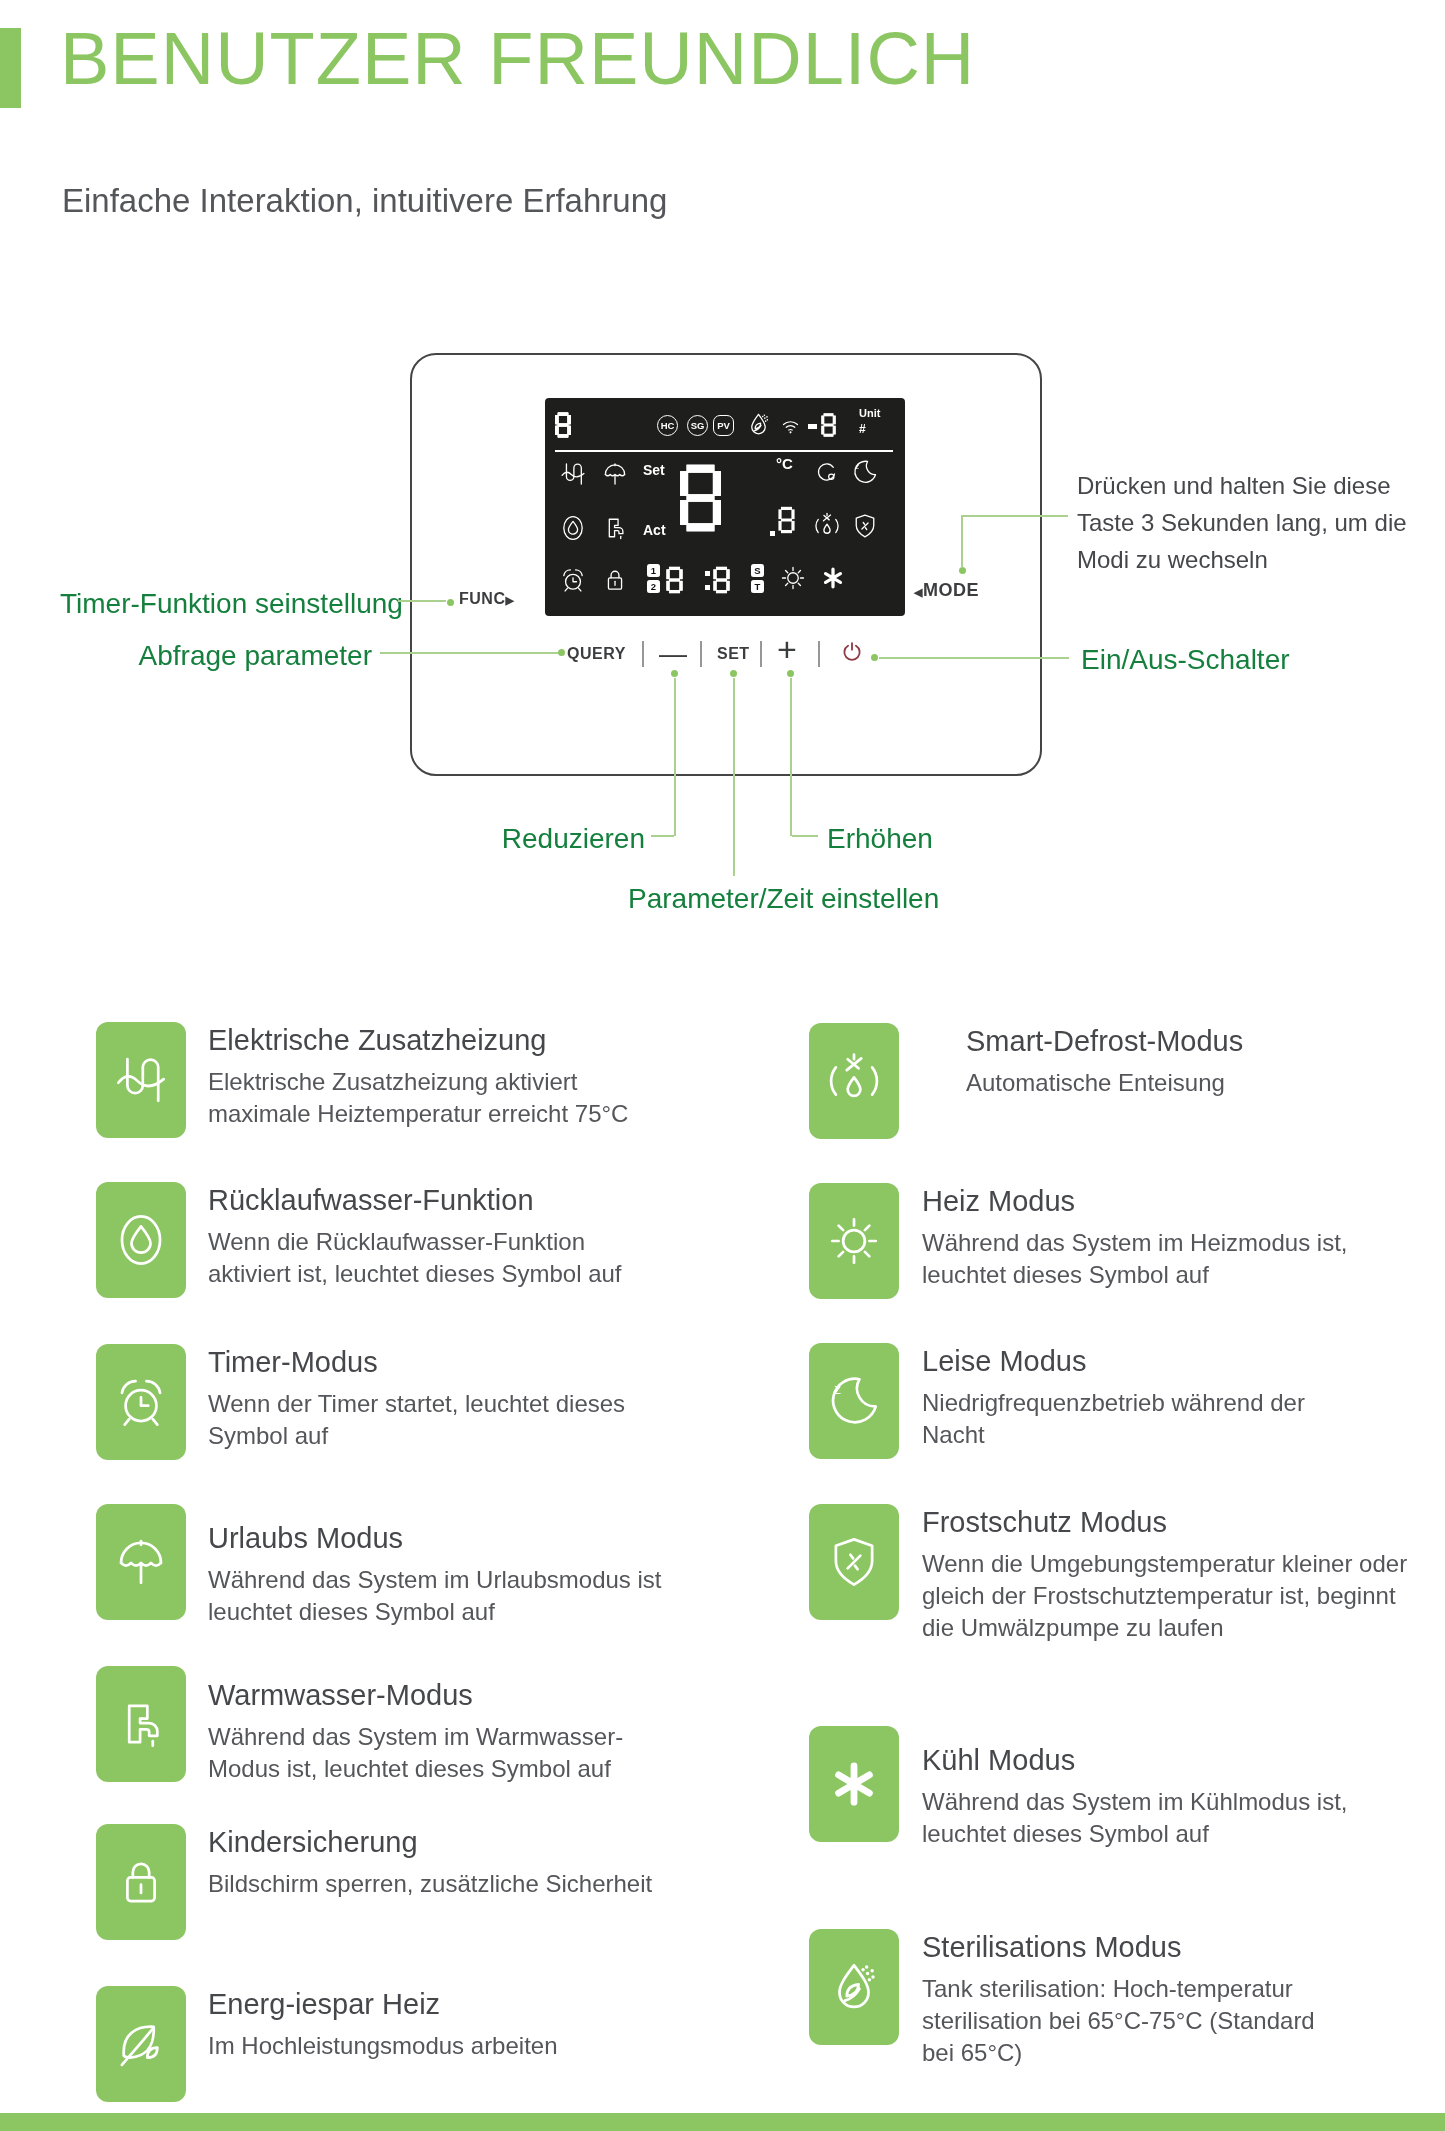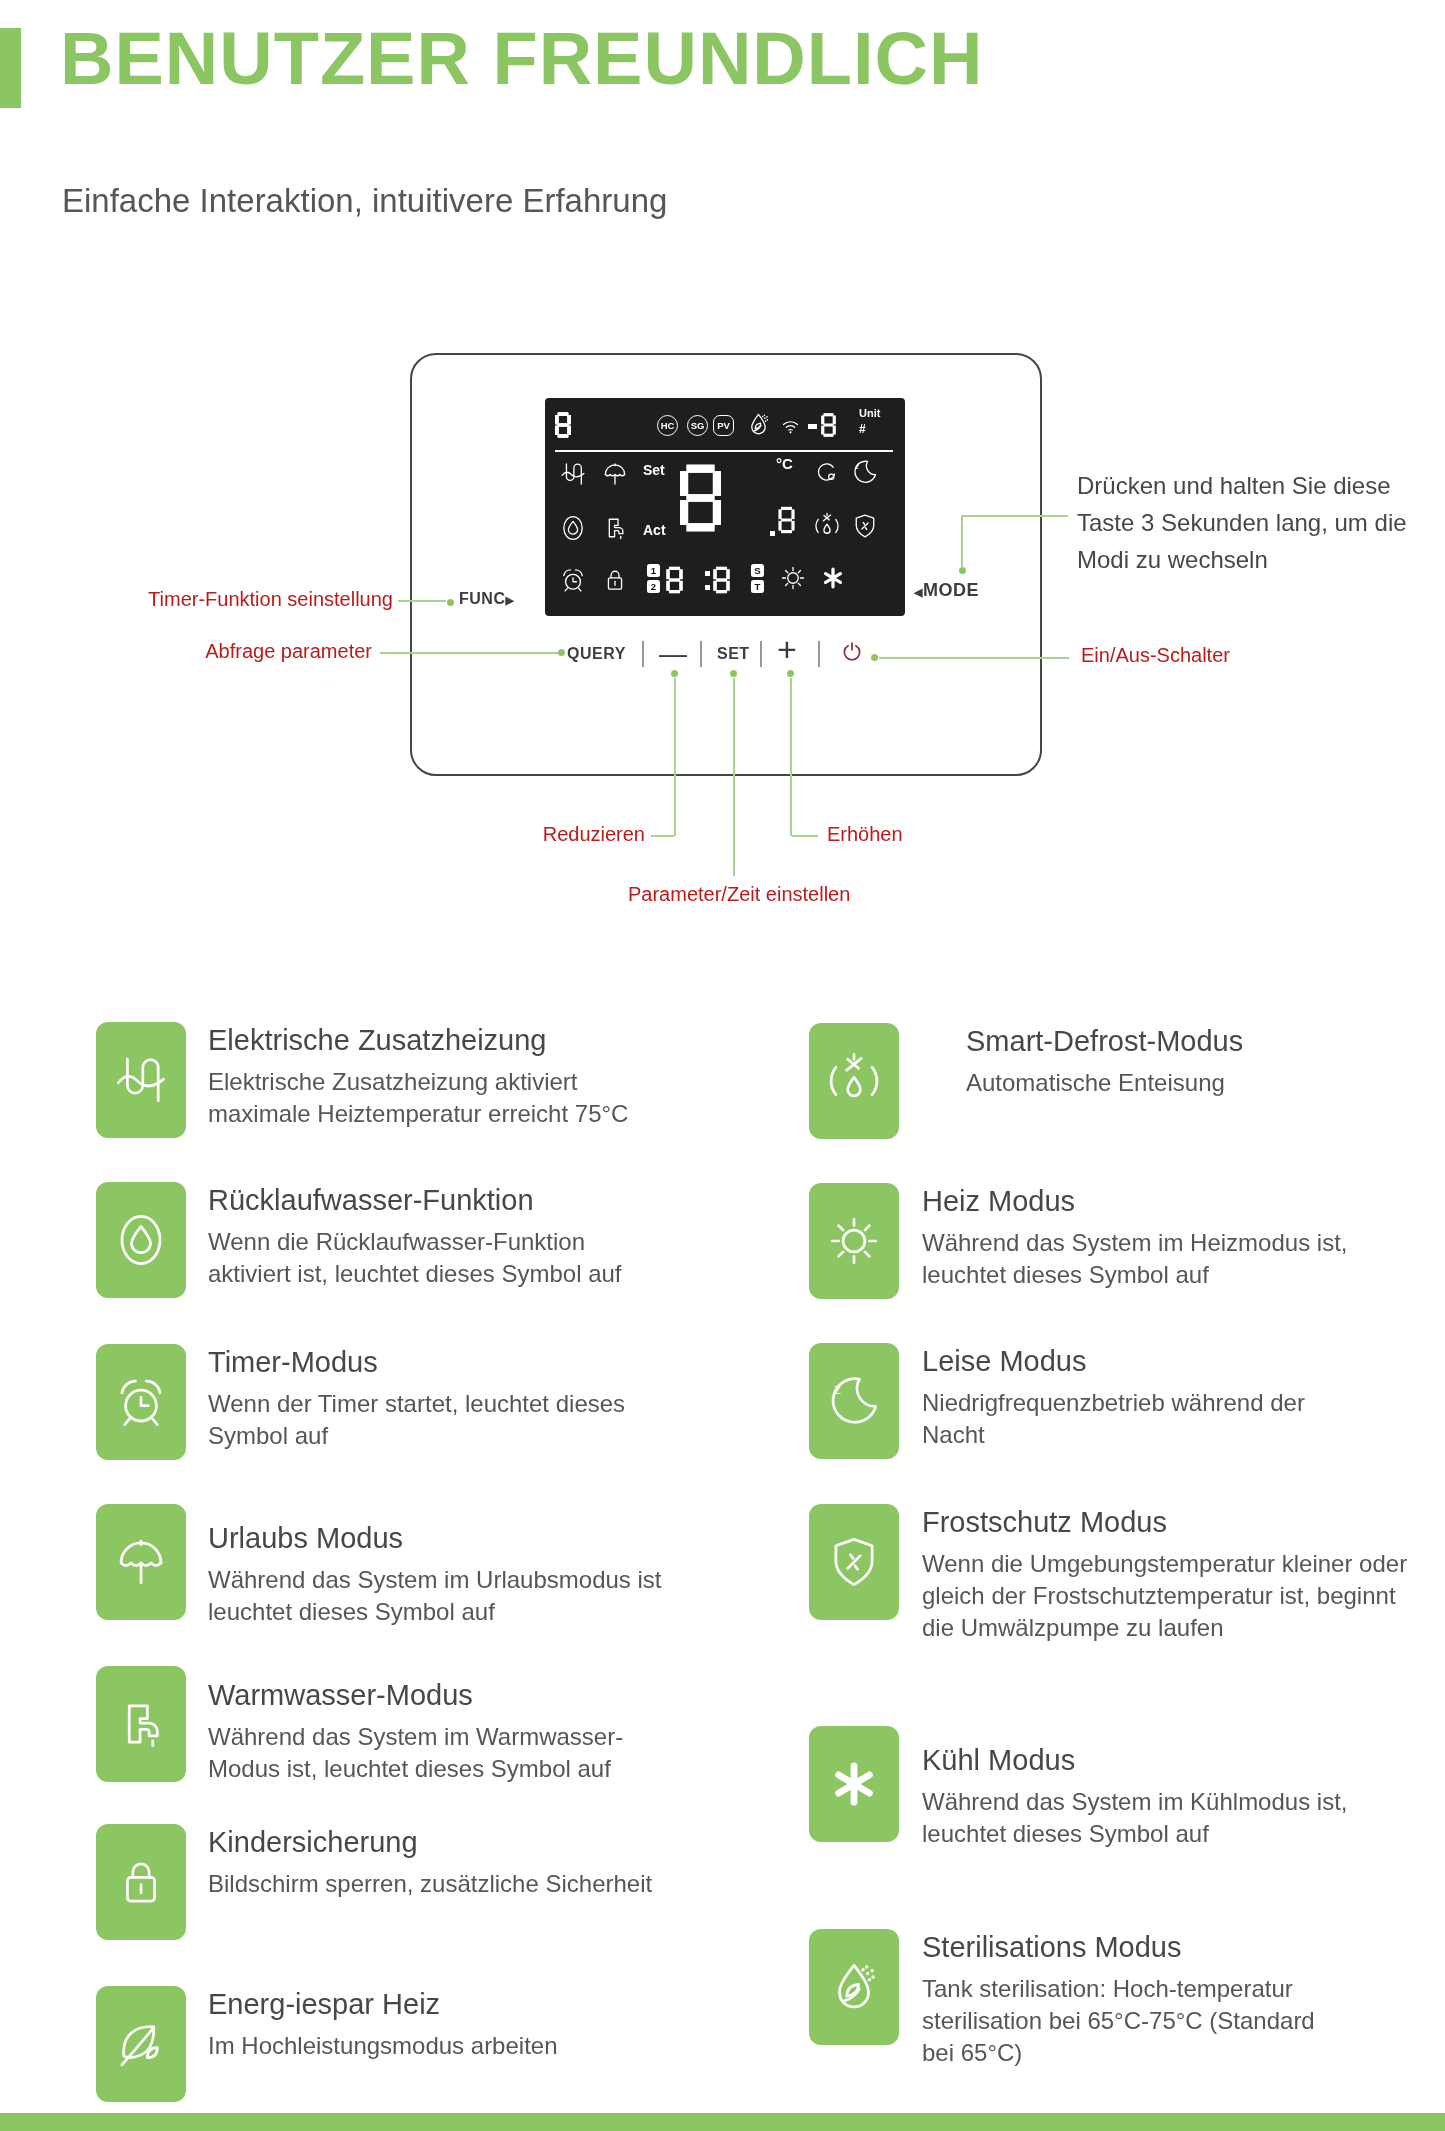--- a/index.html
+++ b/index.html
@@ -1,21 +1,21 @@
 <!DOCTYPE html>
 <html><head>
 <meta charset="utf-8">
 <style>
   html,body{margin:0;padding:0;}
   body{width:1445px;height:2131px;position:relative;background:#fff;overflow:hidden;
        font-family:"Liberation Sans",sans-serif;color:#46474A;}
   .abs{position:absolute;}
   
   .accent-bar{left:0;top:28px;width:21px;height:80px;background:#8CC662;}
-  .title{left:60px;top:16px;font-size:74px;font-weight:700;letter-spacing:1px;color:#8CC662;white-space:nowrap;}
+  .title{left:60px;top:16px;font-size:74px;font-weight:400;letter-spacing:1px;color:#8CC662;white-space:nowrap;}
   .subtitle{left:62px;top:182px;font-size:33px;color:#55565A;white-space:nowrap;}
   
   .panel{left:410px;top:353px;width:628px;height:419px;border:2px solid #454545;border-radius:26px;background:#fff;}
   .lcd{left:545px;top:398px;width:360px;height:218px;background:#1E1E1C;border-radius:4px;}
   .lcd *{position:absolute;}
   .lcd-sep{left:10px;top:52px;width:338px;height:2px;background:#fff;}
   .badge{width:21px;height:21px;border:1.6px solid #fff;border-radius:50%;color:#fff;
          font-size:9.5px;font-weight:bold;display:flex;align-items:center;justify-content:center;box-sizing:border-box;}
   .lcdtxt{color:#fff;font-weight:bold;white-space:nowrap;text-align:center;}
   .wbox{width:13px;height:13px;background:#fff;border-radius:2.5px;color:#111;font-size:9.5px;font-weight:bold;
@@ -26,21 +26,21 @@
   svg.seg{color:#fff;display:block;}
   svg text{font-family:"Liberation Sans",sans-serif;}
   .seg-row{display:flex;gap:2px;}
   
   .btn-label{font-size:16px;font-weight:bold;color:#3C3D3F;letter-spacing:.5px;white-space:nowrap;cursor:pointer;}
   .btn-div{width:2px;height:26px;background:#979797;}
   .sign{color:#3C3D3F;font-weight:400;white-space:nowrap;cursor:pointer;}
   svg.power{stroke:#8F3B45;fill:none;stroke-width:4.2;stroke-linecap:round;cursor:pointer;}
   .tri{font-size:11px;color:#3C3D3F;}
   
-  .ann{font-size:20px;color:#b91c1c;white-space:nowrap;}
+  .ann{font-size:28px;color:#15803d;white-space:nowrap;}
   .ann-block{font-size:24px;color:#46474A;line-height:37px;}
   .gline{background:#ABD18F;}
   .gdot{width:7px;height:7px;border-radius:50%;background:#8CC662;}
   
   .tile{width:90px;height:116px;background:#8CC662;border-radius:12px;display:flex;align-items:center;justify-content:center;}
   .tile svg{width:58px;height:58px;}
   .feat-title{font-size:29px;color:#46474A;white-space:nowrap;}
   .feat-desc{font-size:24px;color:#55565A;line-height:32px;margin-top:9px;}
   .footer-bar{left:0;top:2113px;width:1445px;height:18px;background:#8CC662;}
 </style>

